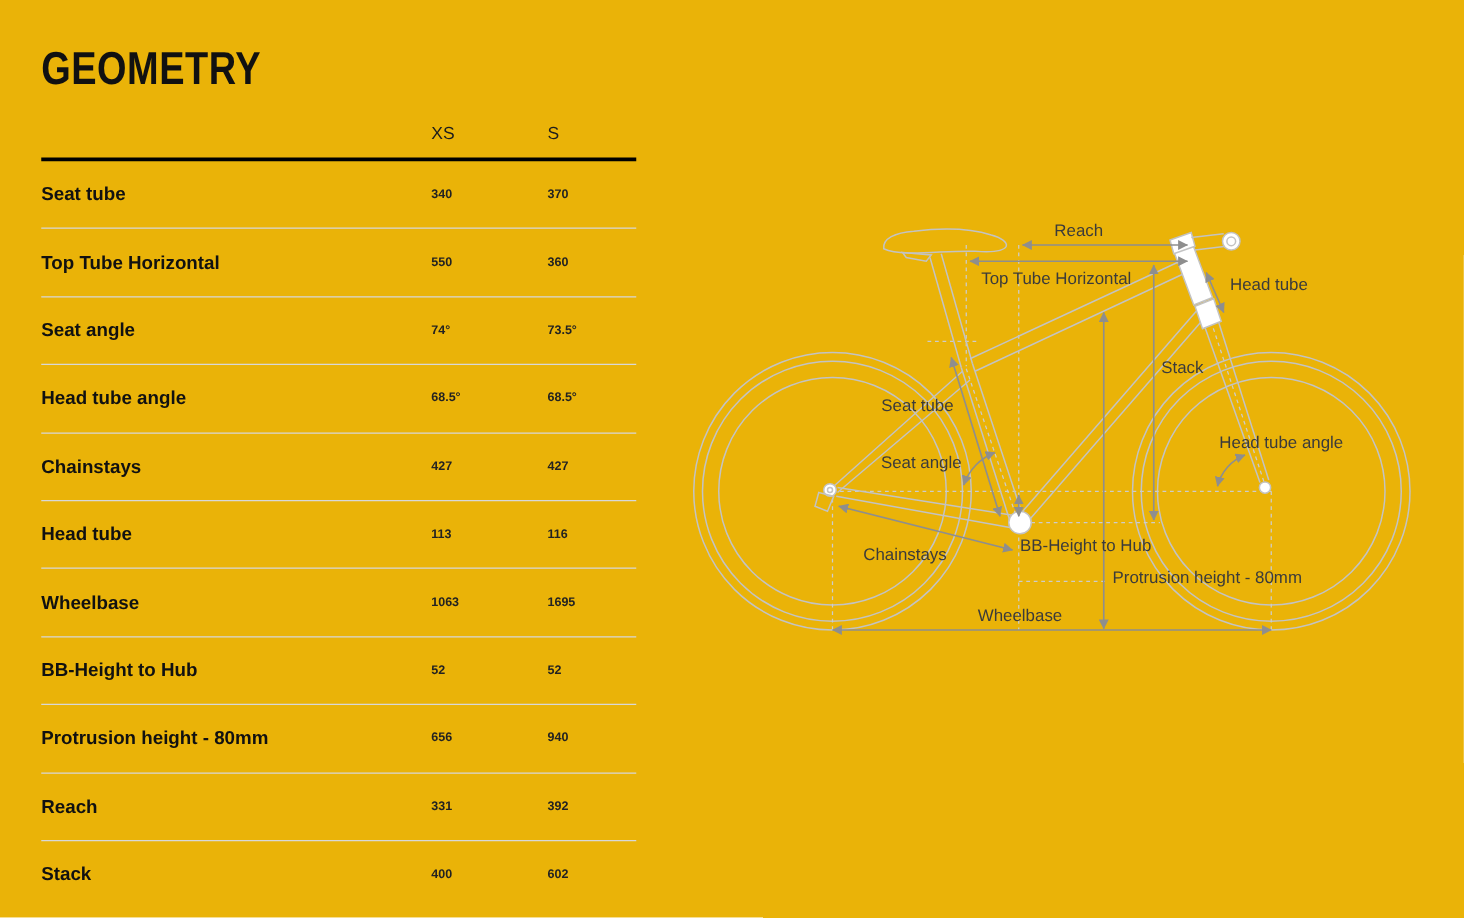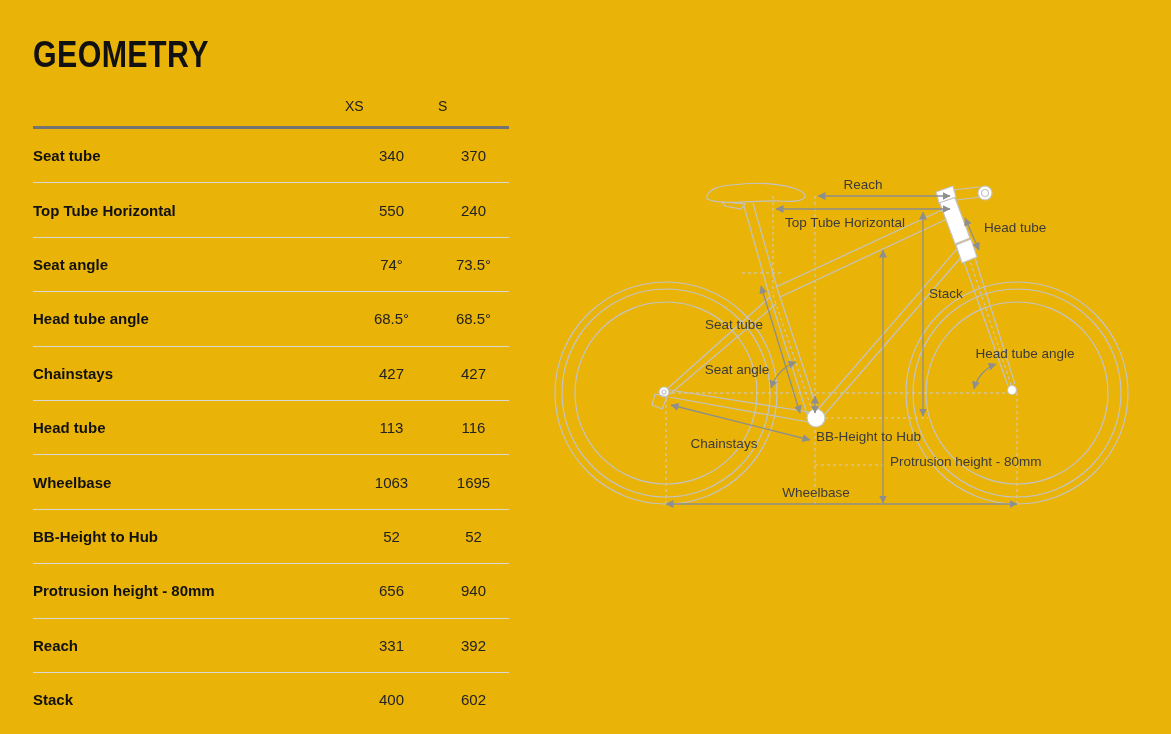--- a/index.html
+++ b/index.html
@@ -7,26 +7,26 @@
     position:relative; width:1171px; height:734px; overflow:hidden;
     background:#eab308; font-family:"Liberation Sans", sans-serif; color:#111;padding-left:40px;
   }
   .page-title {
     position:absolute; left:33px; top:34px;
     font-size:37px; font-weight:700; letter-spacing:0.5px; color:#111;
     transform:scaleX(0.82); transform-origin:0 50%; white-space:nowrap;
   }
   .geo-table { position:absolute; left:33px; top:88px; width:476px; }
   .grid-row { display:grid; grid-template-columns:312px 93px 1fr; align-items:center; }
-  .thead { height:41px; border-bottom:3px solid #737373; align-items:end; padding-bottom:12px; box-sizing:border-box; }
+  .thead { height:41px; border-bottom:3px solid #000000; align-items:end; padding-bottom:12px; box-sizing:border-box; }
   .col-header { font-size:14px; color:#1d1d1d; font-weight:400; }
   .trow { height:53.4px; border-bottom:1px solid #d8d8d8; }
   .trow.last { border-bottom:none; }
   .row-label { font-size:15px; font-weight:700; color:#111; }
-  .row-value { font-size:15px; font-weight:400; color:#222;text-align:center; }
+  .row-value { font-size:10px; font-weight:700; color:#222; }
   .diagram { position:absolute; left:540px; top:150px; width:631px; height:390px; }
   .diagram svg text {
     font-family:"Liberation Sans", sans-serif;
     font-size:13.5px; fill:#3b3b3b;
   }
 </style>
 </head>
 <body>
 
 <div class="page">
@@ -41,21 +41,21 @@
     </div>
     <div>
         <div class="grid-row trow">
           <span class="row-label">Seat tube</span>
           <span class="row-value">340</span>
           <span class="row-value">370</span>
         </div>
         <div class="grid-row trow">
           <span class="row-label">Top Tube Horizontal</span>
           <span class="row-value">550</span>
-          <span class="row-value">240</span>
+          <span class="row-value">360</span>
         </div>
         <div class="grid-row trow">
           <span class="row-label">Seat angle</span>
           <span class="row-value">74°</span>
           <span class="row-value">73.5°</span>
         </div>
         <div class="grid-row trow">
           <span class="row-label">Head tube angle</span>
           <span class="row-value">68.5°</span>
           <span class="row-value">68.5°</span>

